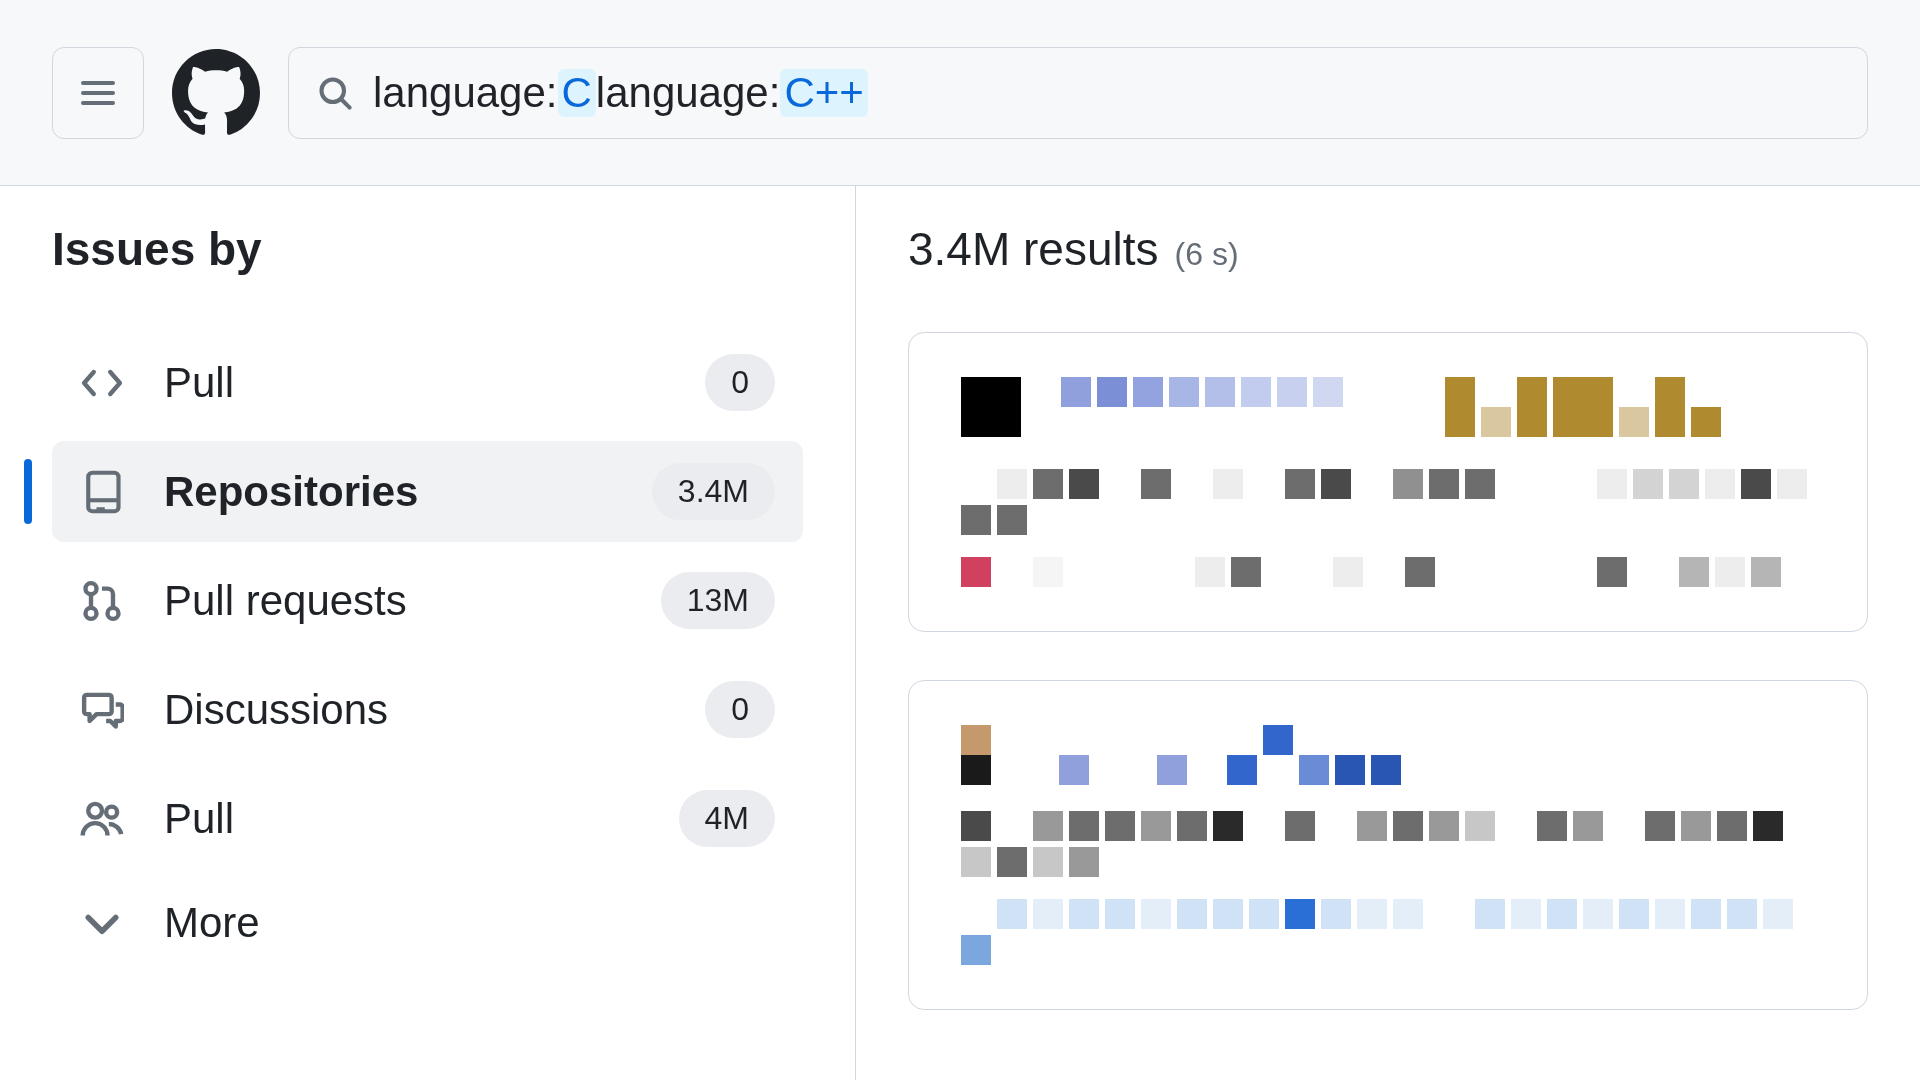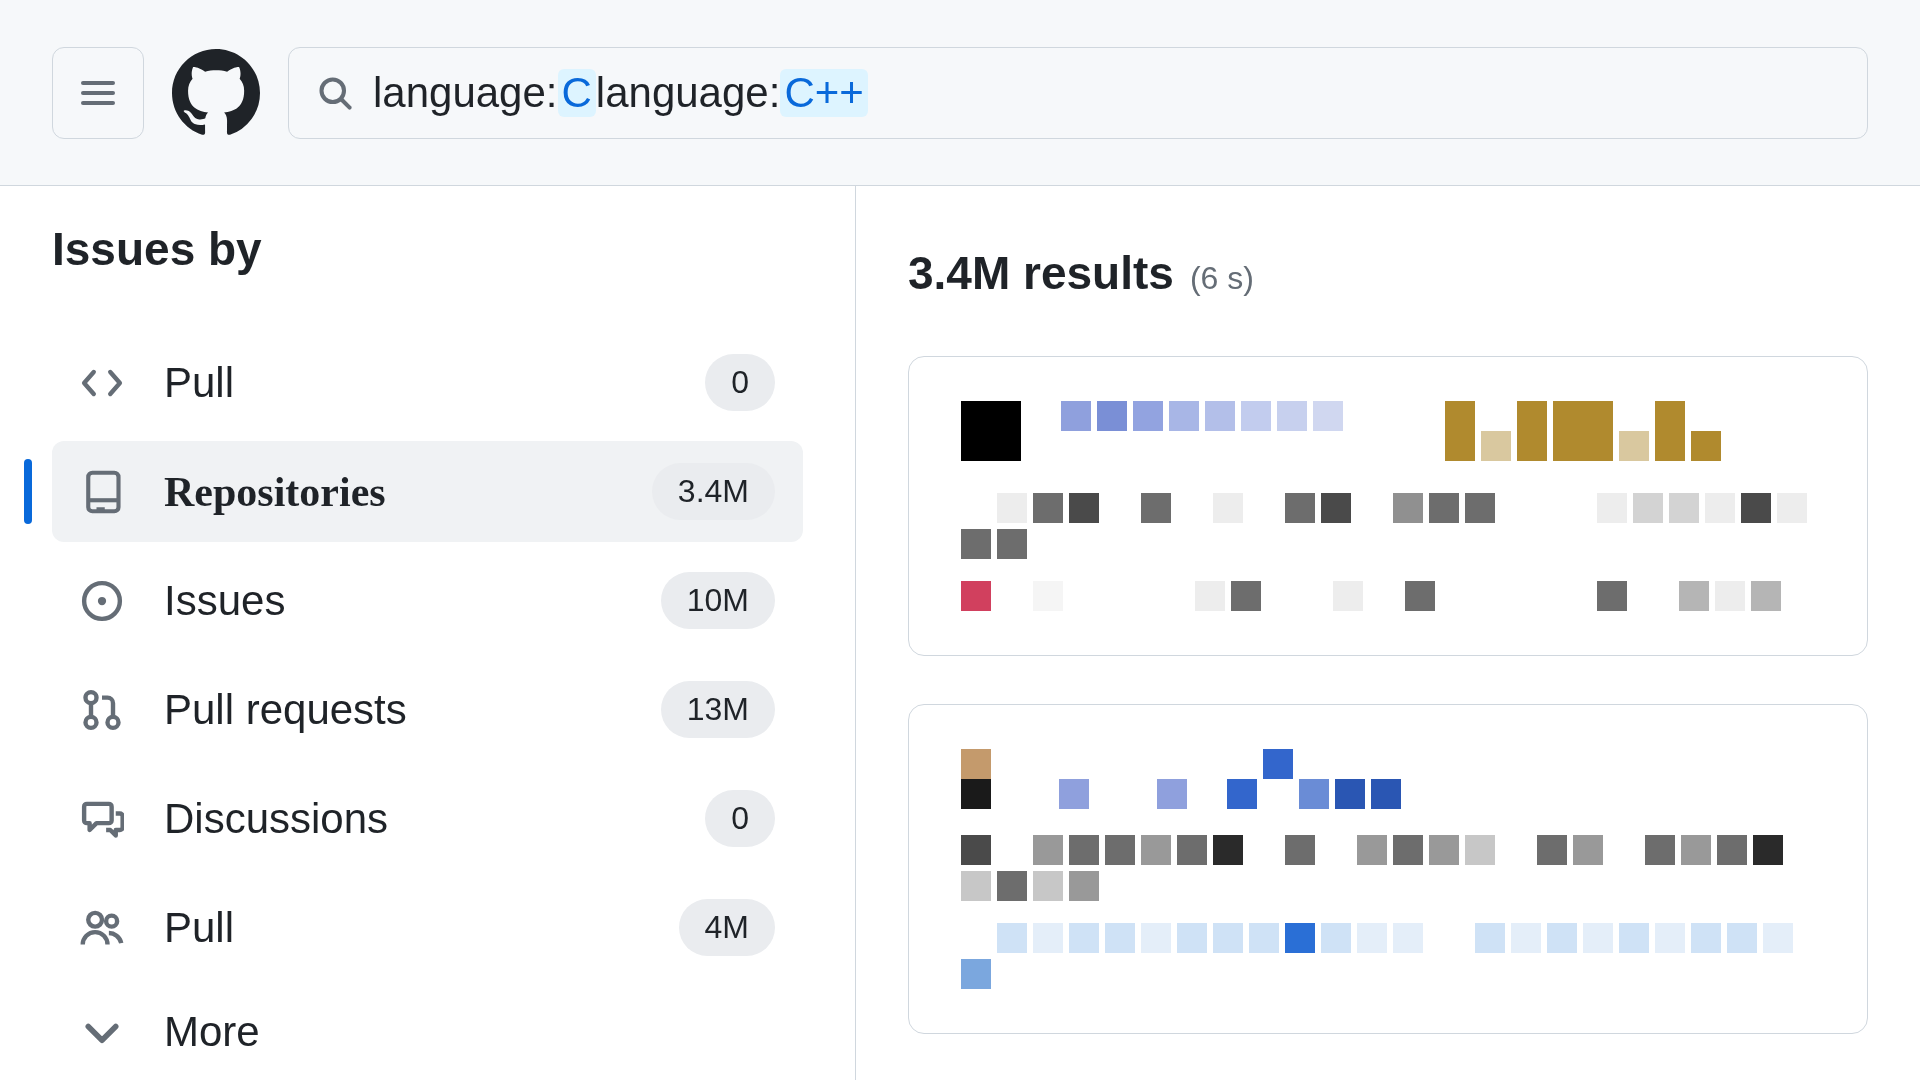--- a/index.html
+++ b/index.html
@@ -116,21 +116,20 @@
   color: #656d76;
 }
 .filter-icon svg { width: 44px; height: 44px; }
 .filter-label {
   flex: 1;
   font-size: 42px;
   color: #1f2328;
 }
 .filter-item.active .filter-label {
   font-weight: 600;
-  font-family: Liberation Serif, serif;
 }
 .filter-count {
   background: #eaecef;
   color: #1f2328;
   font-size: 32px;
   font-weight: 500;
   padding: 10px 26px;
   border-radius: 40px;
 }
 .main {
@@ -139,22 +138,21 @@
   overflow: hidden;
 }
 .results-header {
   display: flex;
   align-items: baseline;
   gap: 16px;
   margin-bottom: 56px;
 }
 .results-count {
   font-size: 46px;
-  font-weight: 700;
-  margin-top: 24px;
+  font-weight: 400;
 }
 .results-time {
   font-size: 32px;
   color: #656d76;
 }
 .result-card {
   border: 1px solid #d0d7de;
   border-radius: 16px;
   padding: 44px 52px;
   margin-bottom: 48px;
@@ -219,30 +217,20 @@
         <svg viewBox="0 0 16 16" fill="none" stroke="#656d76" stroke-width="1.5">
           <path d="M3 2.5A1.5 1.5 0 014.5 1h8A1.5 1.5 0 0114 2.5v11A1.5 1.5 0 0112.5 15H4.5A1.5 1.5 0 013 13.5v-11z"></path>
           <path d="M3 11h11"></path>
           <path d="M6 13.5v2l1.5-1 1.5 1v-2" fill="#656d76" stroke="none"></path>
         </svg>
       </span>
       <span class="filter-label">Repositories</span>
       <span class="filter-count">3.4M</span>
     </div>
 
-    <div class="filter-item">
-      <span class="filter-icon">
-        <svg viewBox="0 0 16 16" fill="none" stroke="#656d76" stroke-width="1.6">
-          <circle cx="8" cy="8" r="6.5"></circle>
-          <circle cx="8" cy="8" r="1.5" fill="#656d76" stroke="none"></circle>
-        </svg>
-      </span>
-      <span class="filter-label">Issues</span>
-      <span class="filter-count">10M</span>
-    </div>
 
     <div class="filter-item">
       <span class="filter-icon">
         <svg viewBox="0 0 16 16" fill="none" stroke="#656d76" stroke-width="1.6">
           <circle cx="4" cy="3.5" r="2"></circle>
           <circle cx="4" cy="12.5" r="2"></circle>
           <circle cx="12" cy="12.5" r="2"></circle>
           <line x1="4" y1="5.5" x2="4" y2="10.5"></line>
           <path d="M8 3.5h2a2 2 0 012 2v5"></path>
         </svg>

